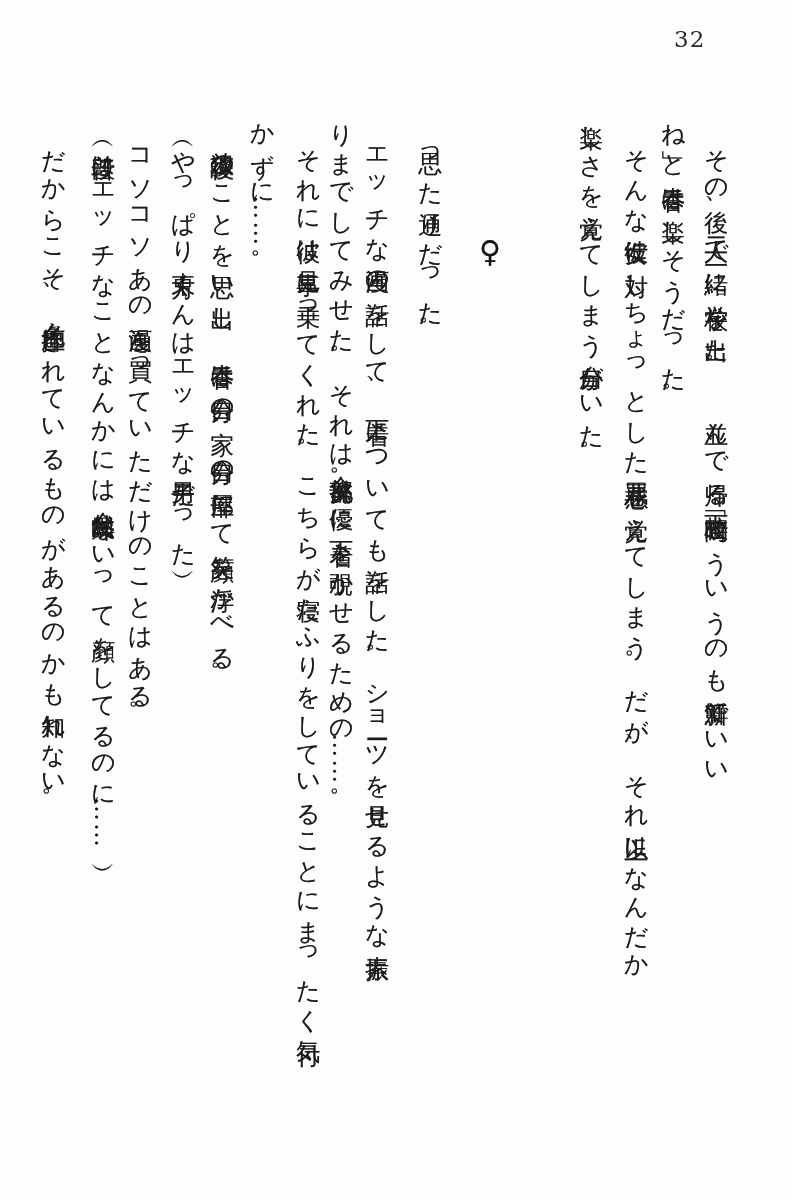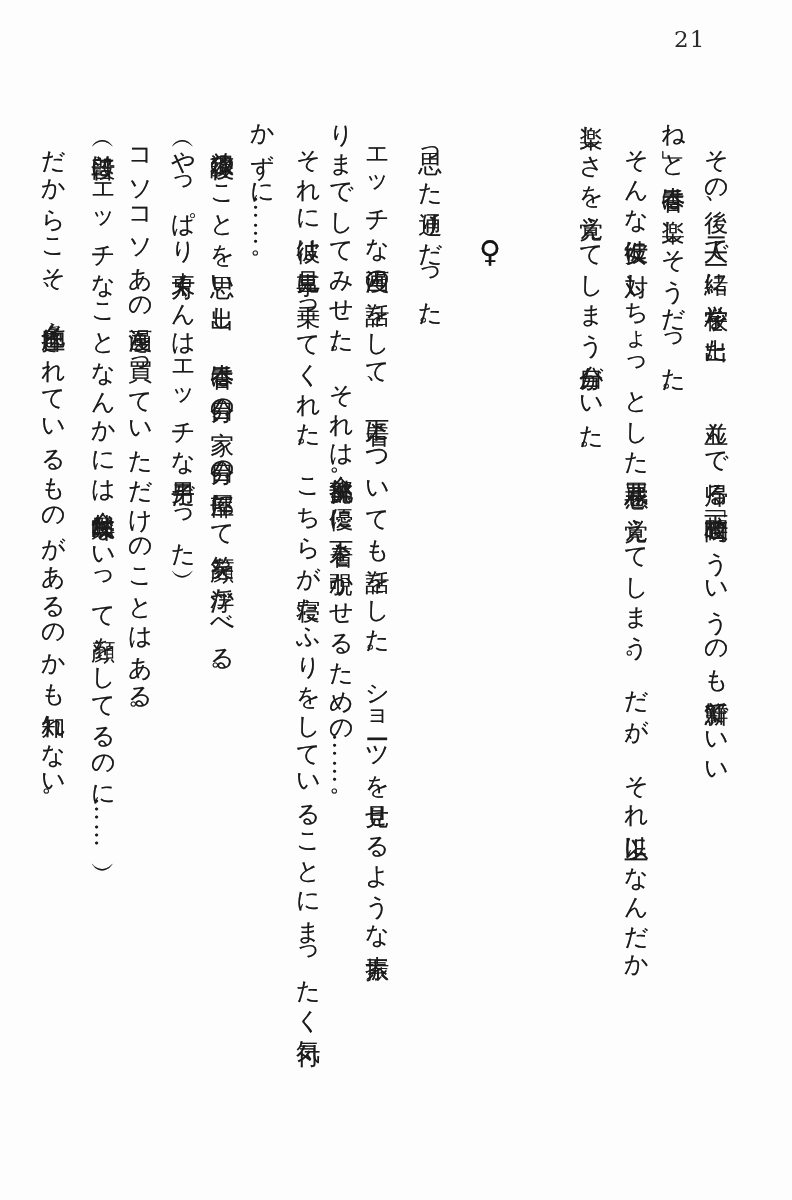--- a/index.html
+++ b/index.html
@@ -46,21 +46,21 @@
     text-align: center;
     font-size: 30px;
     color: #161616;
     text-shadow: 0 0 0.4px rgba(20,20,20,0.55);
   }
 </style>
 </head>
 <body>
 
 <div class="page">
-  <div class="page-number">21</div>
+  <div class="page-number">32</div>
 
   <div class="divider">♀</div>
 
   <div id="text-layer">
       <div class="vcol" style="left: 703px; top: 133px;">その後、二人で一緒に学校を出た。　並んで帰る下校時間「こういうのも新鮮でいい</div>
       <div class="vcol" style="left: 660px; top: 107px;">ね」と春香は楽しそうだった。</div>
       <div class="vcol" style="left: 623px; top: 133px;">そんな彼女に対しちょっとした罪悪感を覚えてしまう。だが、それ以上になんだか</div>
       <div class="vcol" style="left: 578px; top: 107px;">楽しさを覚えてしまう自分がいた。</div>
       <div class="vcol" style="left: 417px; top: 133px;">思った通りだった。</div>
       <div class="vcol" style="left: 364px; top: 133px;">エッチな漫画の話をして、下着についても話をした。ショーツを見せるような素振</div>

